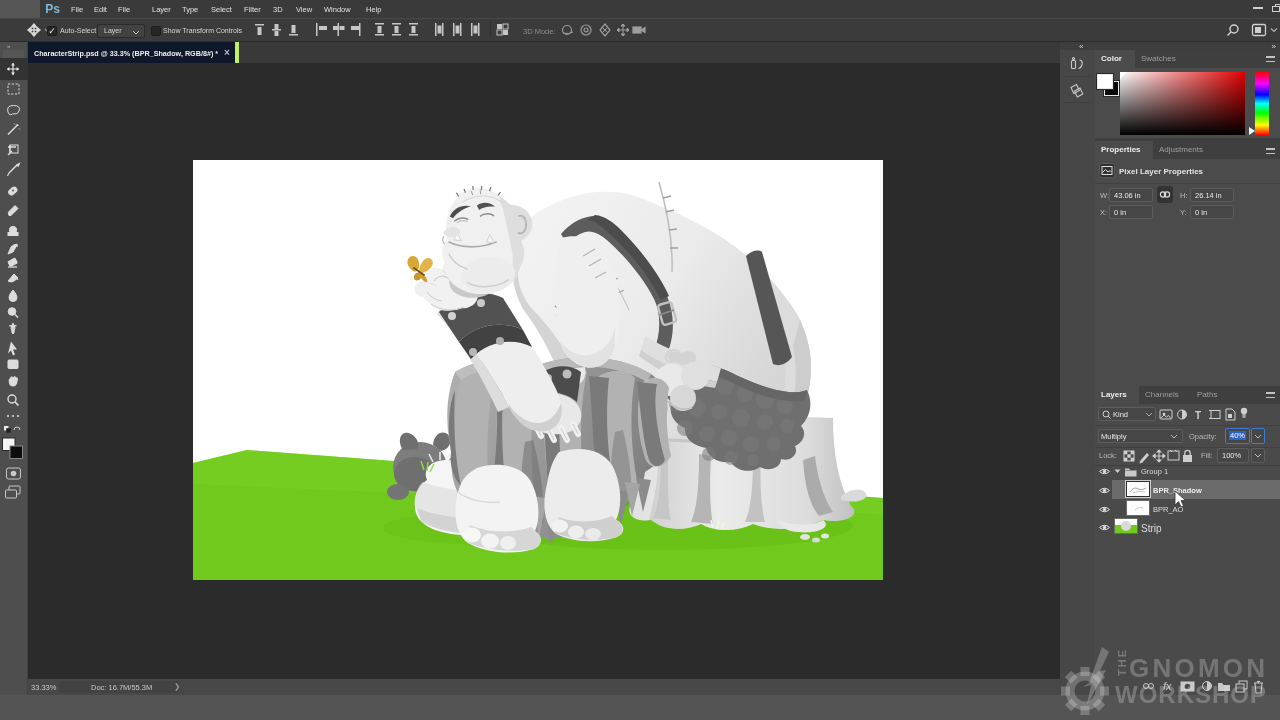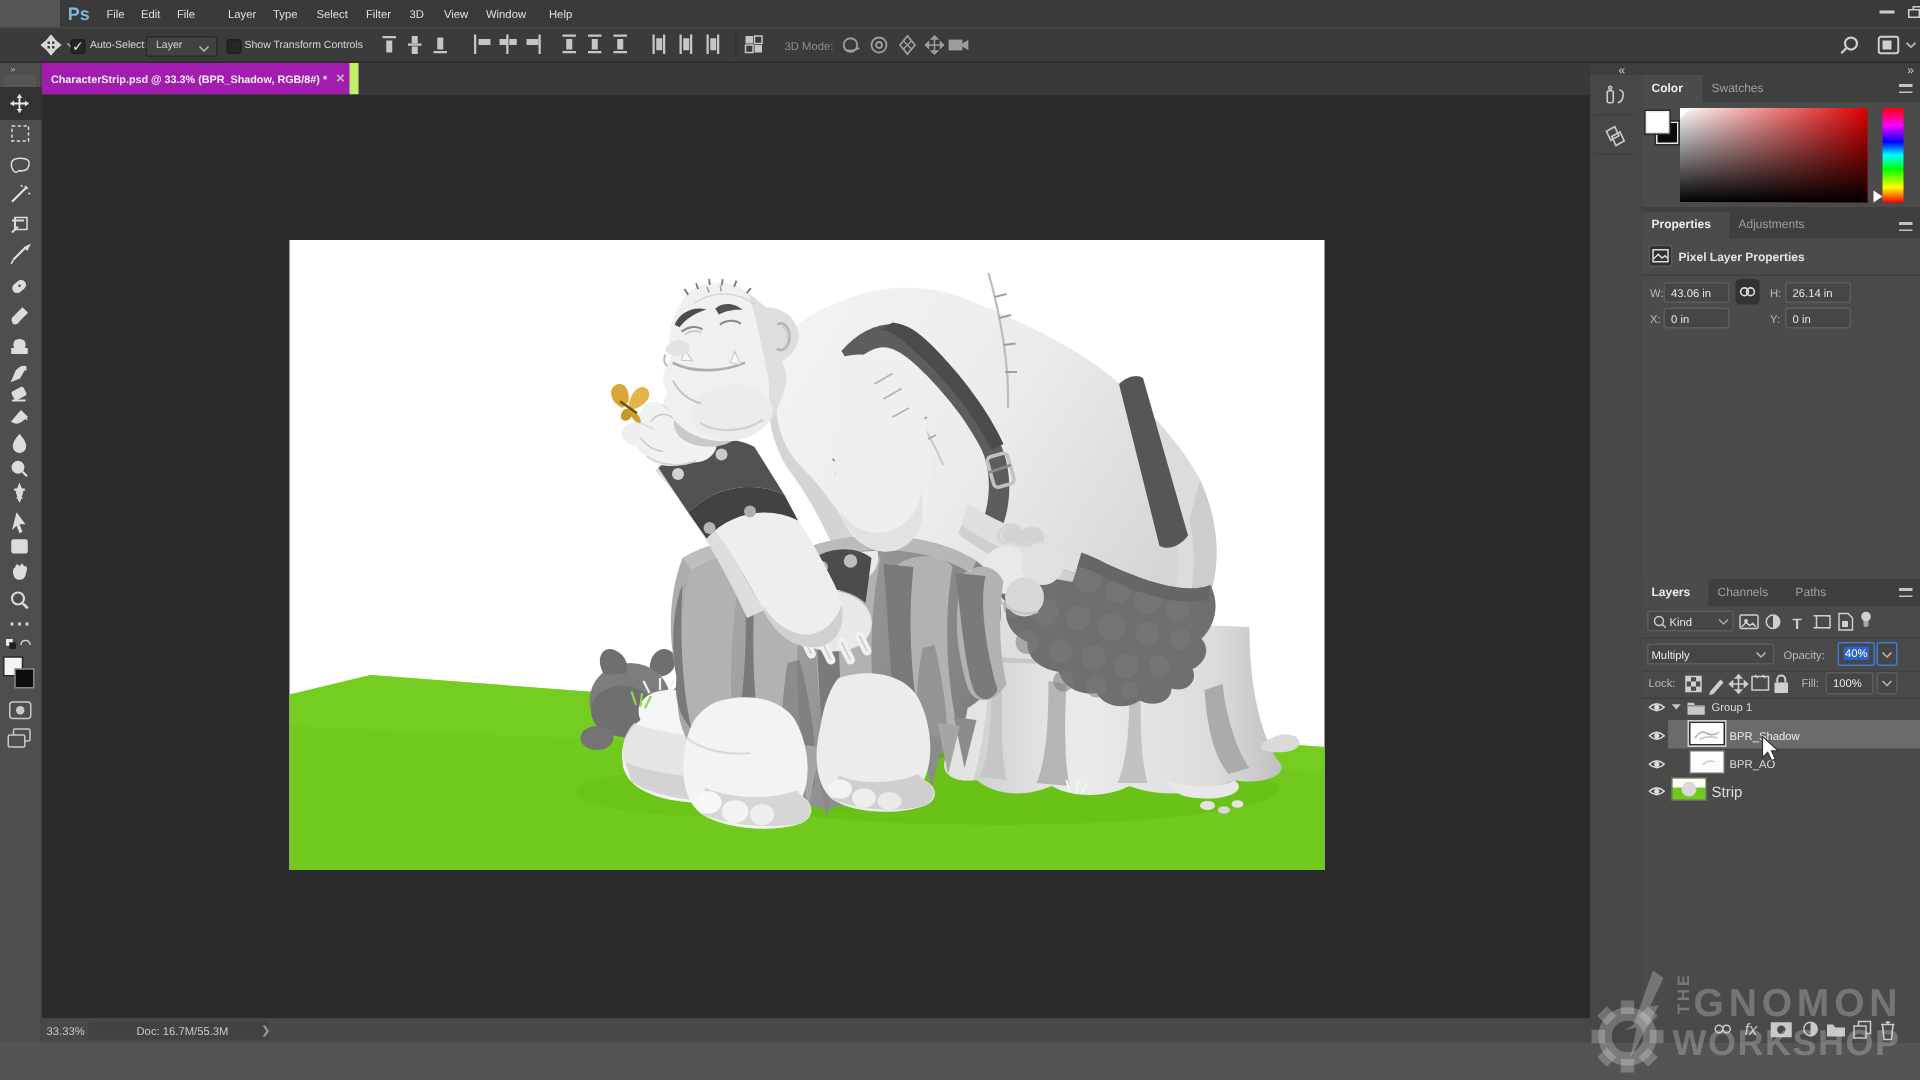--- a/index.html
+++ b/index.html
@@ -7,21 +7,21 @@
 #app{position:absolute;left:0;top:0;width:1280px;height:720px;}
 .abs{position:absolute;}
 #menubar{left:0;top:0;width:1280px;height:18px;background:#3a3a3a;margin-left:40px;}
 .menu{position:absolute;top:5px;font-size:7.5px;color:#e0e0e0;}
 #pslogo{position:absolute;left:4px;top:2px;width:17px;height:14px;color:#7fb6d9;font-size:12px;font-weight:bold;text-align:center;line-height:14px;}
 #optionsbar{left:0;top:18px;width:1280px;height:24px;background:#3b3b3b;border-top:1px solid #484848;border-bottom:1px solid #2b2b2b;}
 .obtxt{position:absolute;font-size:7px;color:#d6d6d6;top:8px;}
 .chk{position:absolute;top:7px;width:10px;height:10px;background:#272727;border:1px solid #1d1d1d;border-radius:2px;color:#e8e8e8;font-size:9px;line-height:9px;text-align:center;}
 #layerdd{position:absolute;left:97px;top:5px;width:48px;height:14px;background:#424242;border:1px solid #2a2a2a;border-radius:2px;font-size:7px;color:#d6d6d6;padding-left:6px;line-height:12px;}
 #tabbar{left:28px;top:42px;width:1032px;height:21px;background:#393939;}
-#doctab{position:absolute;left:0;top:0;width:211px;height:21px;background:#a21caf;border-right:6px solid #bef264;font-size:7.2px;color:#f0f0f0;line-height:21px;padding-left:6px;white-space:nowrap;font-weight:bold;}
+#doctab{position:absolute;left:0;top:0;width:211px;height:21px;background:#0f172a;border-right:4px solid #bef264;font-size:7.2px;color:#f0f0f0;line-height:21px;padding-left:6px;white-space:nowrap;font-weight:bold;}
 #toolbar{left:0;top:42px;width:28px;height:653px;background:#4e4e4e;border-right:1px solid #424242;}
 #canvas{left:28px;top:63px;width:1032px;height:616px;background:#2b2b2b;}
 #artboard{position:absolute;left:165px;top:97px;width:690px;height:420px;background:#fff;}
 #statusbar{left:28px;top:679px;width:1032px;height:16px;background:#484848;font-size:7.5px;color:#c9c9c9;text-align:center;}
 #bottomstrip{left:0;top:695px;width:1280px;height:25px;background:#545454;}
 #lefttail{left:0;top:695px;width:28px;height:25px;background:#545454;}
 #dock{left:1060px;top:42px;width:220px;height:653px;background:#474747;}
 #dockhead{position:absolute;left:0;top:0;width:220px;height:8px;background:#3e3e3e;color:#b5b5b5;}
 #gutter{position:absolute;left:0;top:8px;width:35px;height:645px;background:#474747;}
 .gutbtn{position:absolute;left:3px;width:27px;height:25px;border-bottom:1px solid #3e3e3e;}
@@ -705,21 +705,21 @@
             </svg>
           <svg class="abs" style="left:19px;top:7px" width="8" height="6">
               <path d="M0.5 0.5 l3 3.5 3 -3.5" fill="#c9c9c9"></path>
             </svg>
           <svg class="abs" style="left:29px;top:4px" width="13" height="11">
               <path d="M1 2.5 h4 l1.5 2 h6 v6 h-11.5z" fill="#c9c9c9"></path>
               <path d="M1 4.5 h11.5" stroke="#8a8a8a"></path>
             </svg>
           <span class="abs" style="left:46px;top:5px;font-size:7.5px;color:#dcdcdc">Group 1</span>
         </div>
-        <div class="abs" style="left:0;top:76px;width:185px;height:19px;">
+        <div class="abs" style="left:0;top:76px;width:185px;height:19px;font-weight:bold;">
           <div class="abs" style="left:17px;top:0;width:168px;height:19px;background:#6b6b6b"></div>
           <svg class="abs" style="left:4px;top:6px" width="11" height="9">
               <path d="M0.5 4.5 q5 -4.5 10 0 q-5 4.5 -10 0z" fill="none" stroke="#ddd"></path>
               <circle cx="5.5" cy="4.5" r="1.7" fill="#ddd"></circle>
             </svg>
           <div class="abs" style="left:31px;top:1px;width:24px;height:16px;background:#fdfdfd;border:1px solid #2e2e2e;outline:1px solid #cfcfcf">
             <svg width="22" height="14">
                 <path d="M3 10 q4 -6 8 -3 q4 2 8 -1" stroke="#aaa" fill="none"></path>
                 <path d="M6 11 q5 -3 12 -1" stroke="#c5c5c5" fill="none"></path>
               </svg>

